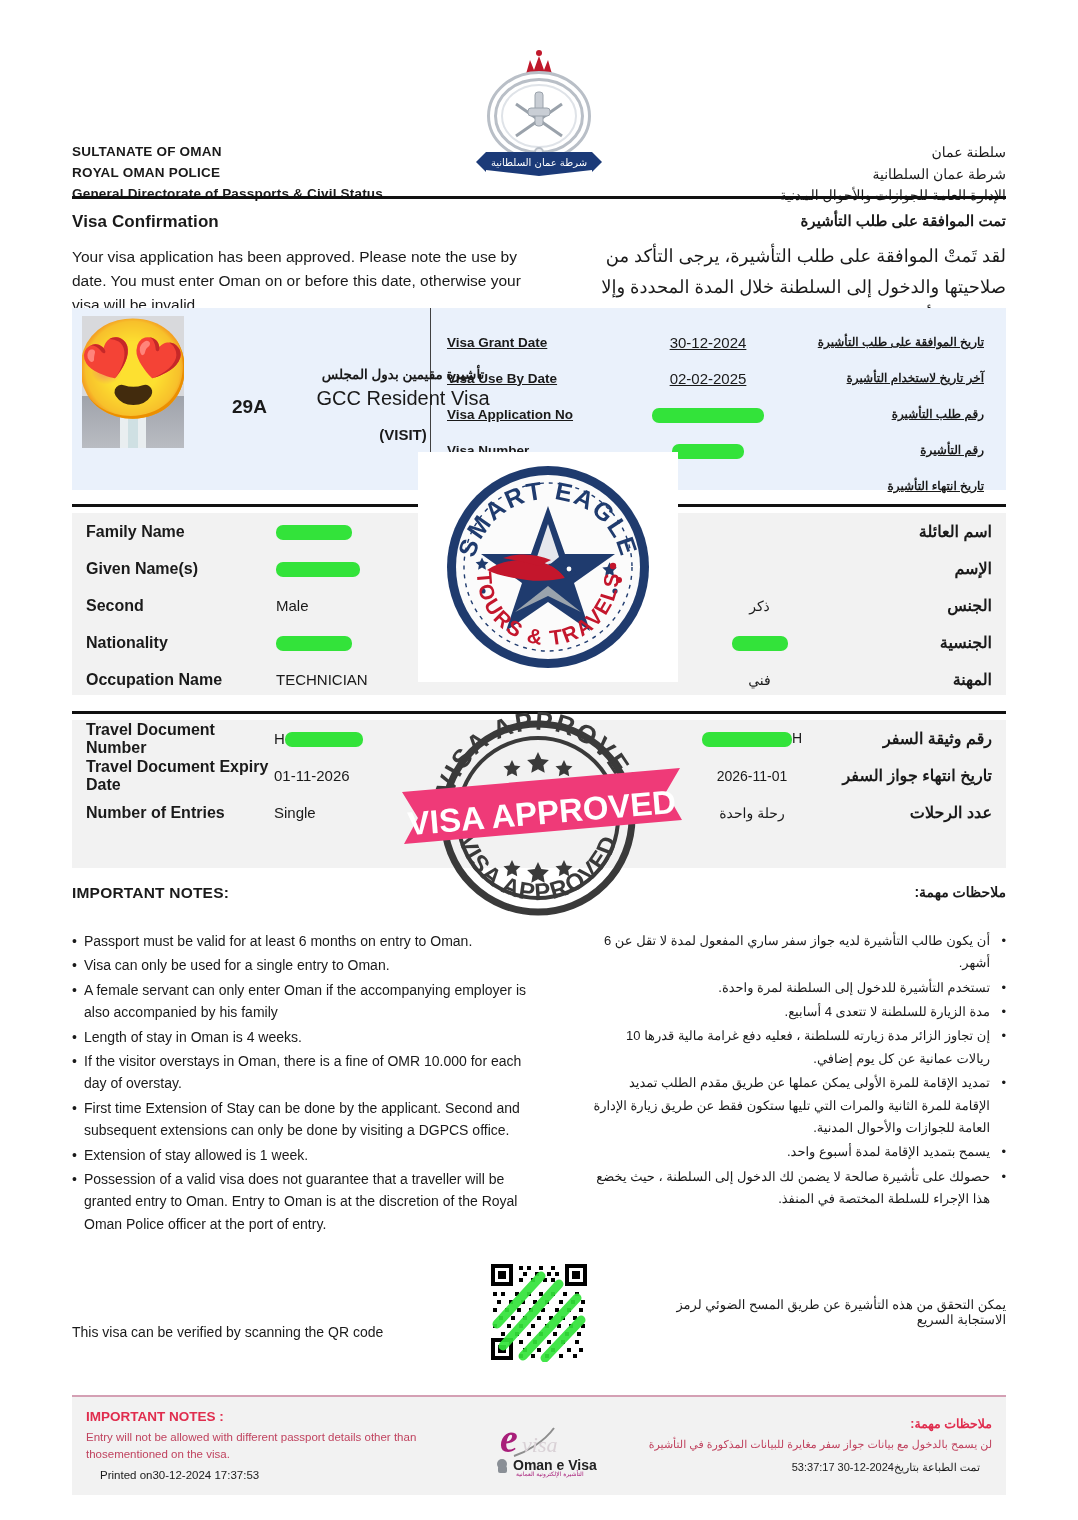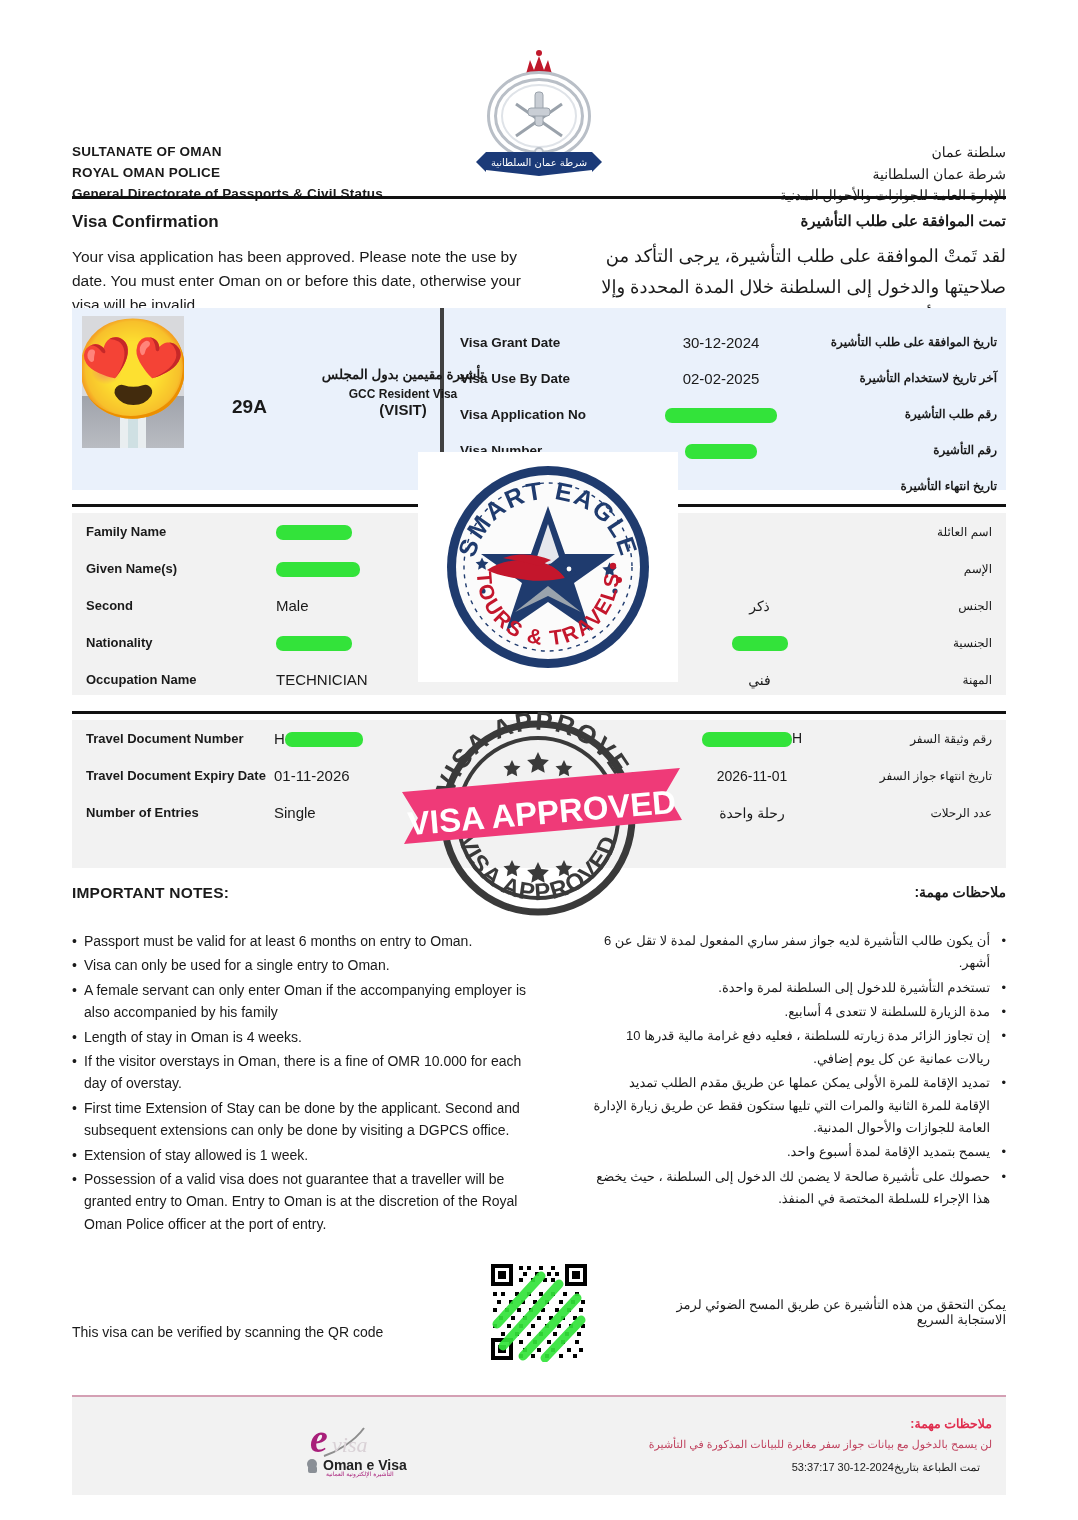--- a/index.html
+++ b/index.html
@@ -40,38 +40,38 @@
            background:#d8d9dc; overflow:hidden; }
   .photo .body { position:absolute; left:0; bottom:0; width:102px; height:52px;
                  background:linear-gradient(#9fa3ab,#b9bcc2); }
   .photo .shirt { position:absolute; left:38px; bottom:0; width:26px; height:44px; background:#e9eef0; }
   .photo .tie { position:absolute; left:46px; bottom:0; width:10px; height:40px; background:#cfe0e3; }
   .photo .emoji { position:absolute; left:50%; top:4px; transform:translateX(-50%);
                   font-size:98px; line-height:1; }
   .band-code { position:absolute; left:160px; top:88px; font-size:19px; font-weight:bold; }
   .band-type { position:absolute; left:226px; top:58px; width:210px; text-align:center; }
   .band-type .ar { font-size:13.5px; font-weight:bold; direction:rtl; margin-bottom:5px; }
-  .band-type .en { font-size:12px; font-weight:bold; margin-bottom:0; }
+  .band-type .en { font-size:20px; font-weight:normal; margin-bottom:16px; }
   .band-type .sub { font-size:15px; font-weight:bold; }
-  .band-right { flex:1; border-left:4px solid #404040; padding:16px 9px 0 16px; }
+  .band-right { flex:1; border-left:1px solid #404040; padding:16px 22px 0 16px;text-decoration:underline; }
   .grant-row { display:flex; align-items:center; height:36px; }
   .gr-label { width:205px; font-size:13.5px; font-weight:bold; }
   .gr-val { flex:1; text-align:center; font-size:15px; padding-right:20px; }
   .gr-ar { width:200px; text-align:right; direction:rtl; font-size:12px; font-weight:bold; }
   .redact { display:inline-block; background:#33e33a; height:15px; border-radius:7px; vertical-align:middle; }
 
   
   .sec { position:absolute; left:72px; right:72px; background:#f2f2f2; }
   .sec::before { content:""; position:absolute; left:0; right:0; top:-9px; height:2.5px; background:#111; }
   .row { display:flex; align-items:center; height:37px; padding:0 14px; }
-  .r-label { width:190px; font-size:13px; font-weight:bold; }
+  .r-label { width:190px; font-size:16px; font-weight:bold; }
   .r-val { width:260px; font-size:15px; }
   .r-spacer { flex:1; }
   .r-arval { width:165px; text-align:center; font-size:14px; direction:rtl; }
-  .r-ar { width:150px; text-align:right; direction:rtl; font-size:12px; font-weight:normal; }
+  .r-ar { width:150px; text-align:right; direction:rtl; font-size:16px; font-weight:bold; }
 
   #personal-section { top:513px; height:182px; }
   #travel-section  { top:720px; height:148px; }
   #travel-section .r-label { width:188px; }
   #travel-section .r-val { width:240px; }
   #travel-section .r-arval { width:180px; }
 
   
   .notes { position:absolute; left:72px; right:72px; top:884px; display:flex; justify-content:space-between; }
   .notes-en { width:470px; }
@@ -394,20 +394,27 @@
           <line x1="14" y1="84" x2="70" y2="22"></line>
           <line x1="34" y1="94" x2="88" y2="36"></line>
           <line x1="56" y1="96" x2="92" y2="58"></line>
         </g>
       </svg>
     </div>
     <div class="qr-ar">يمكن التحقق من هذه التأشيرة عن طريق المسح الضوئي لرمز الاستجابة السريع</div>
   </div>
 
   <div class="footer">
+    <div class="foot-en">
+      <h4>IMPORTANT NOTES :</h4>
+      <p>Entry will not be allowed with different passport details other than thosementioned on the visa.</p>
+      <div class="foot-print">
+        <span class="t">Printed on</span><span>30-12-2024 17:37:53</span>
+      </div>
+    </div>
     <div class="foot-logo">
       <svg width="118" height="66" viewBox="0 0 118 66">
         <path d="M74 16 C64 30 46 40 34 44" stroke="#8e8e8e" stroke-width="2" fill="none"></path>
         <text x="20" y="40" font-size="40" font-family="'Liberation Serif',serif" font-style="italic" font-weight="bold" fill="#a81f7a">e</text>
         <text x="42" y="40" font-size="22" font-family="'Liberation Serif',serif" font-style="italic" fill="#d9d1d6">visa</text>
         <circle cx="22" cy="52" r="5" fill="#8a8f96"></circle>
         <rect x="18" y="54" width="9" height="7" rx="2" fill="#8a8f96"></rect>
         <text x="33" y="58" font-size="14" font-weight="bold" fill="#222">Oman e Visa</text>
         <text x="36" y="64" font-size="6" fill="#a81f7a" font-family="'DejaVu Sans',sans-serif">التأشيرة الإلكترونية العمانية</text>
       </svg>

